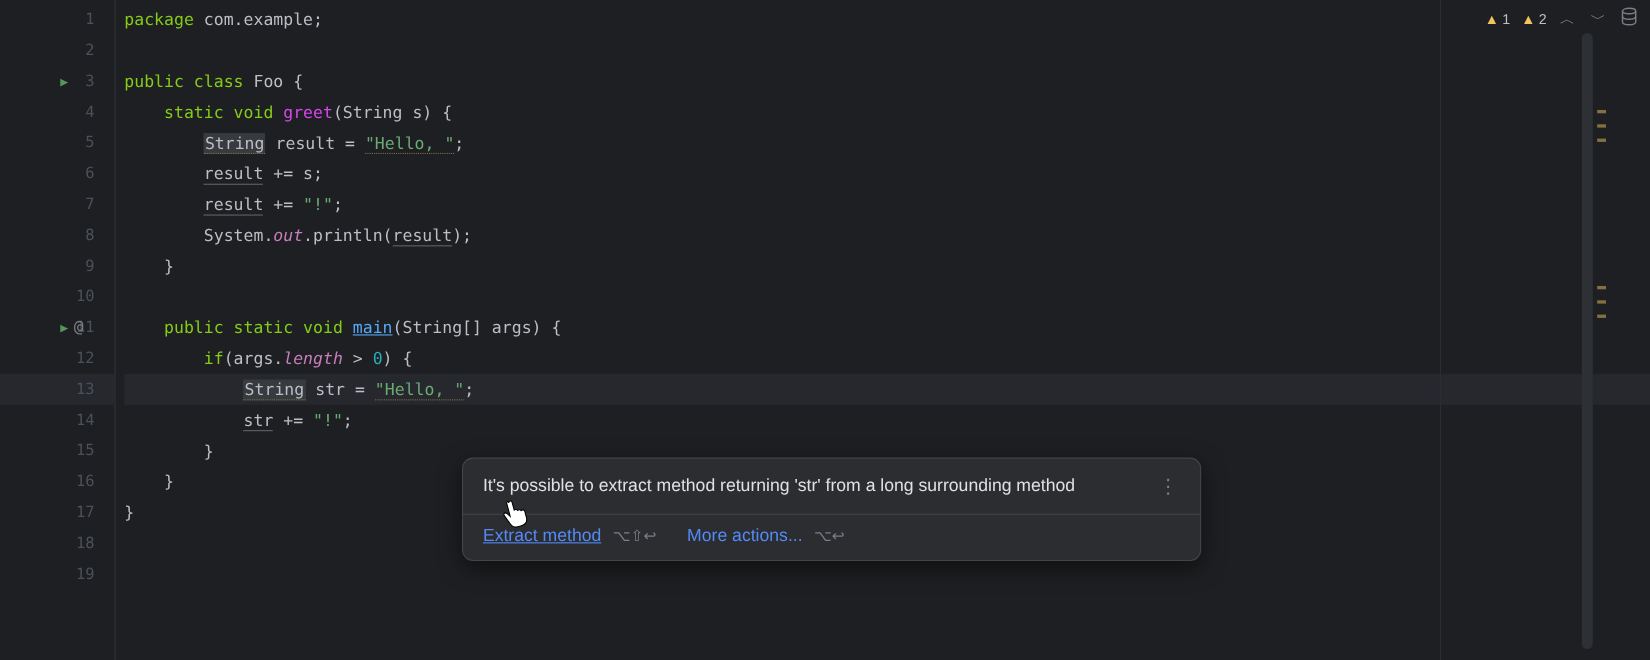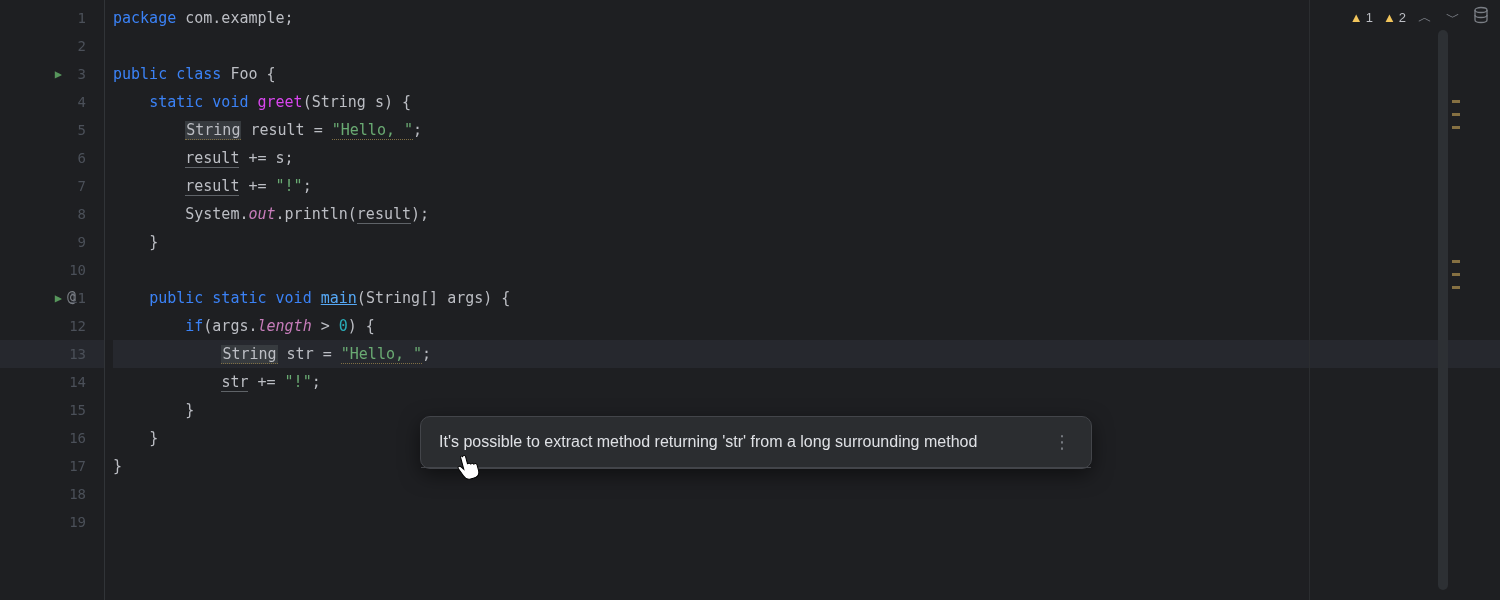--- a/index.html
+++ b/index.html
@@ -74,21 +74,21 @@
       position: relative;
     }
     .code-line {
       height: 28px;
       line-height: 28px;
       white-space: pre;
     }
     .code-line.current {
       background: #26282e;
     }
-    .kw { color: #3b82f6; text-align: right; }
+    .kw { color: #84cc16; text-align: right; }
     .fn { color: #56a8f5; text-decoration: underline; }
     .fn-dim { color: #d946ef; }
     .str { color: #6aab73; }
     .num { color: #2aacb8; }
     .field { color: #c77dbb; font-style: italic; margin-top: 28px; }
     .punc { color: #bcbec4; }
     .var { color: #bcbec4; }
     .var-u { color: #bcbec4; border-bottom: 1px solid #5f6368; }
     .str-u { color: #6aab73; border-bottom: 1px dotted #806f44; }
     .type-u { color: #bcbec4; border-bottom: 1px dotted #806f44; }
@@ -336,19 +336,29 @@
     </span>
   </div>
 </div>
 
 <div class="tooltip">
   <div class="tooltip-top">
     <span>It's possible to extract method returning 'str' from a long surrounding method</span>
     <span class="tooltip-more">⋮</span>
   </div>
   <div class="tooltip-divider"></div>
+  <div class="tooltip-bottom">
+    <span>
+      <span class="tooltip-action underline">Extract method</span>
+      <span class="shortcut">⌥⇧↩</span>
+    </span>
+    <span>
+      <span class="tooltip-action">More actions...</span>
+      <span class="shortcut">⌥↩</span>
+    </span>
+  </div>
 </div>
 
 <div class="cursor-hand">
   <svg width="22" height="26" viewBox="0 0 22 26">
       <path d="M8 2 C8 0 11 0 11 2 V10 C11 9 14 9 14 11 V11 C14 10 17 10 17 12 V12 C17 11 20 11 20 13 V19 C20 23 17 25 13 25 H10 C7 25 5 23 4 20 L1 12 C0 10 3 9 4 11 L6 14 V2 C6 0 8 0 8 2 Z" fill="#fff" stroke="#000" stroke-width="1"></path>
     </svg>
 </div>
 
 </body></html>

